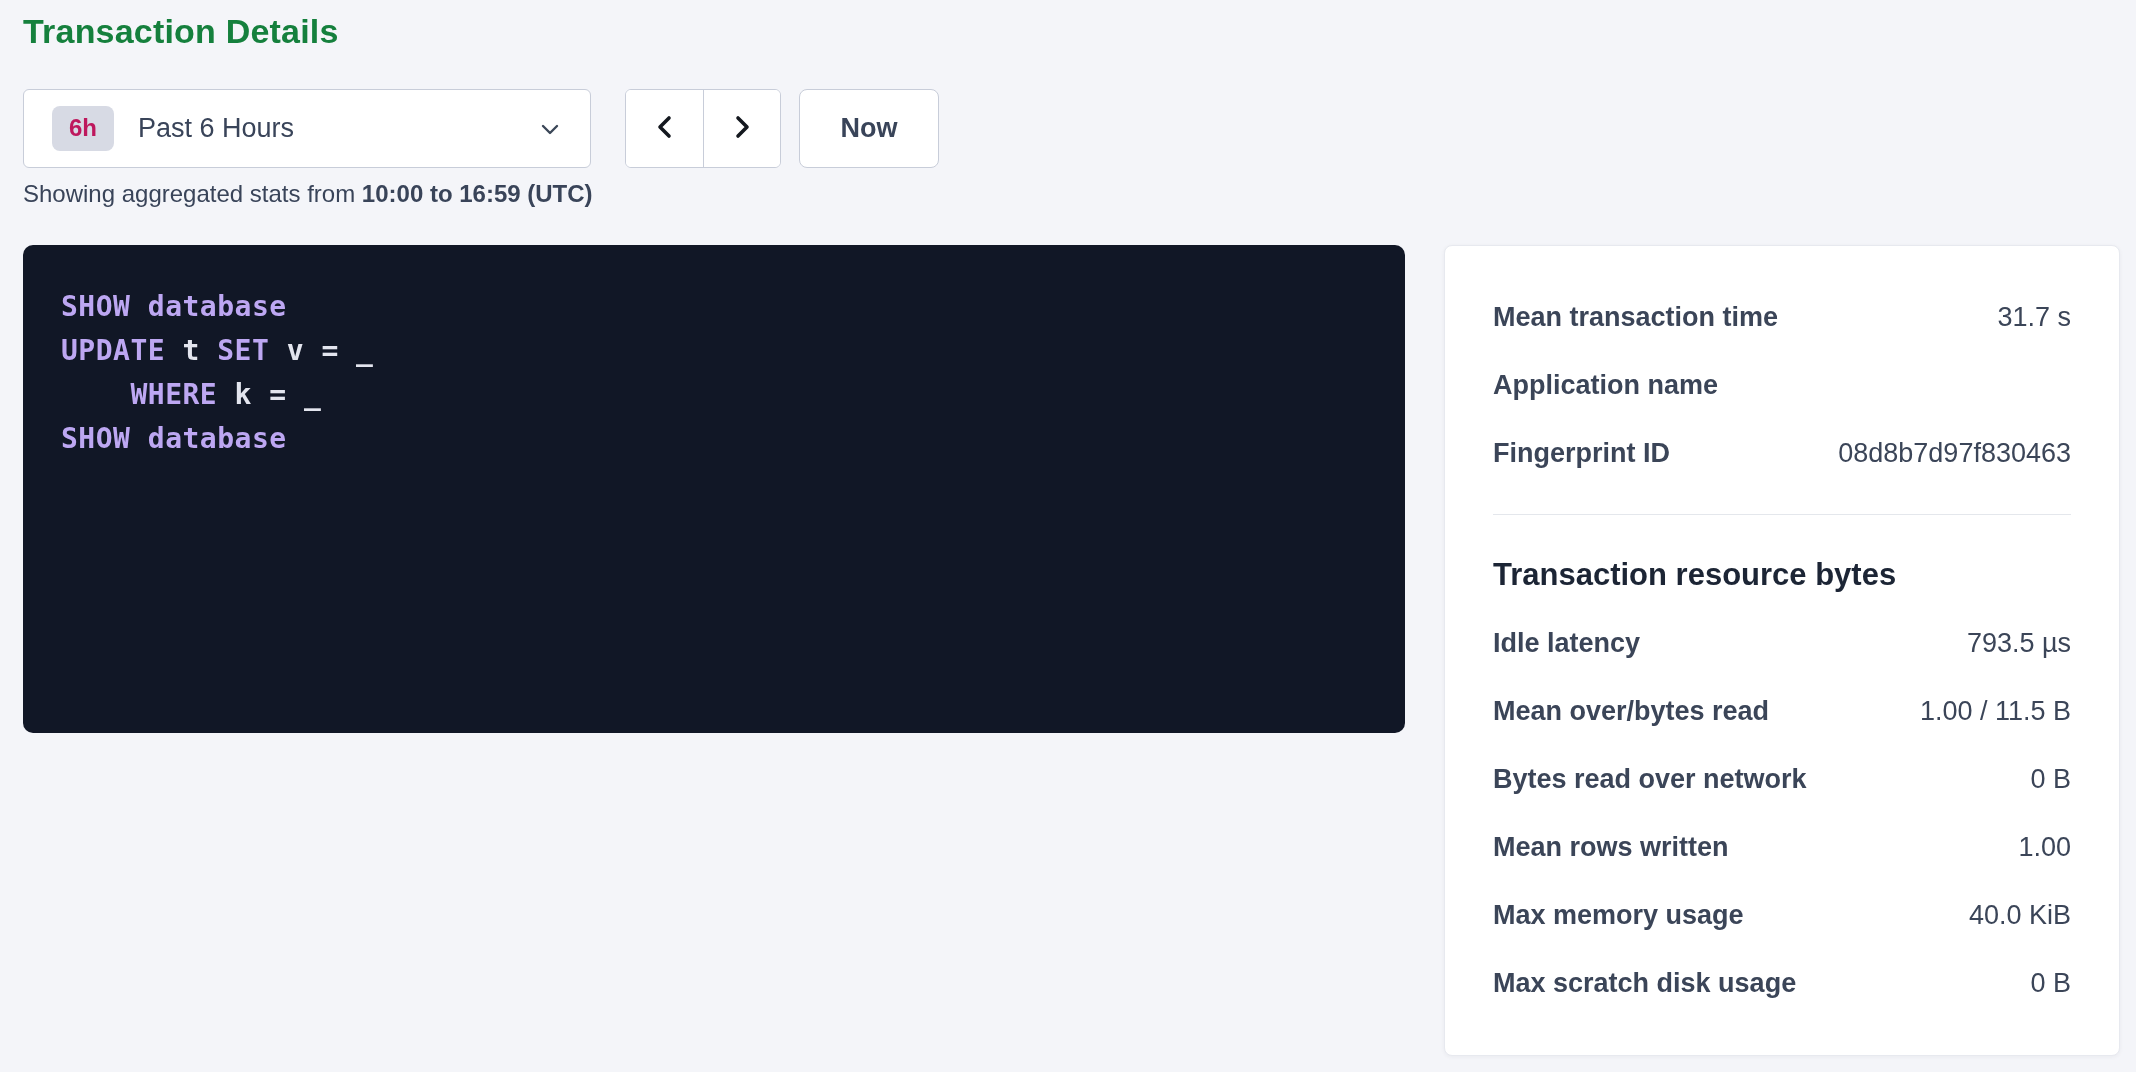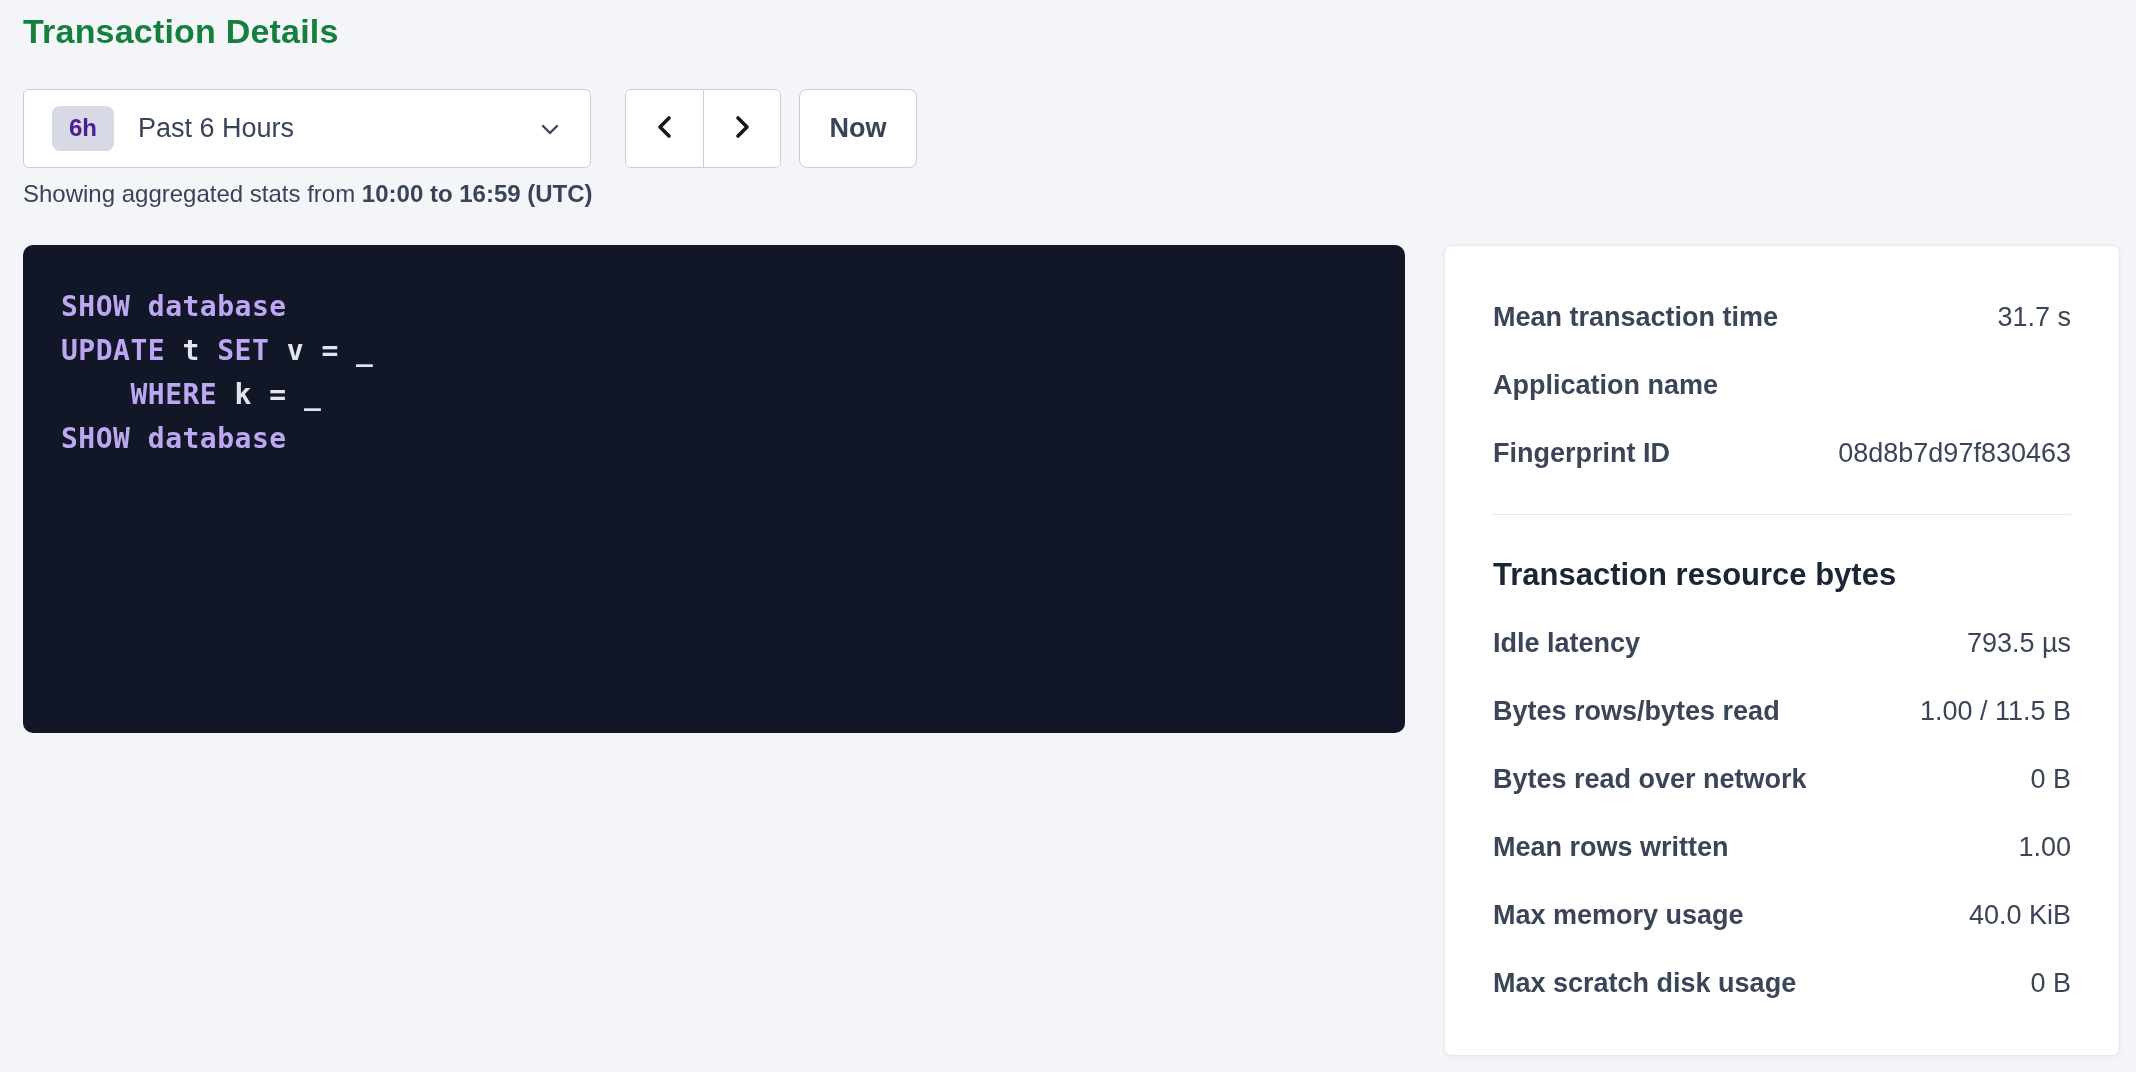--- a/index.html
+++ b/index.html
@@ -20,39 +20,39 @@
 
   
   .controls { position:absolute; left:23px; top:89px; height:79px; display:flex; align-items:stretch; }
   .range-select {
     width:568px; height:79px; background:#ffffff;
     border:1px solid #c8cdd9; border-radius:6px;
     display:flex; align-items:center; padding:0 28px;
     cursor:pointer;
   }
   .range-badge {
-    background:#d7dae4; color:#4c1d95; font-weight:700; font-size:24px;
+    background:#d7dae4; color:#be185d; font-weight:700; font-size:24px;
     border-radius:8px; padding:8px 17px; margin-right:24px; line-height:1.2;
   }
   .range-label { font-size:27px; color:#394459; flex:1; }
   .chev-down { width:24px; height:24px; flex:0 0 auto; }
 
   .btn-group {
     display:flex; margin-left:34px; height:79px;
     border:1px solid #c8cdd9; border-radius:6px; background:#ffffff; overflow:hidden;
   }
   .nav-btn {
     width:77px; display:flex; align-items:center; justify-content:center;
     background:#ffffff; border:none; cursor:pointer;
   }
   .nav-btn + .nav-btn { border-left:1px solid #c8cdd9; }
   .nav-btn svg { width:28px; height:28px; }
 
   .now-btn {
-    margin-left:18px; width:118px; height:79px;
+    margin-left:18px; width:140px; height:79px;
     background:#ffffff; border:1px solid #c8cdd9; border-radius:8px;
     font-family:"Liberation Sans", sans-serif;
     font-size:27px; font-weight:600; color:#394459;
     display:flex; align-items:center; justify-content:center; cursor:pointer;
   }
 
   .subtitle {
     position:absolute; left:23px; top:180px;
     font-size:24px; color:#394459;
   }
@@ -152,21 +152,21 @@
         </div>
       </div>
     <hr class="card-divider">
     <div class="section-title">Transaction resource bytes</div>
     <div id="usage-rows">
         <div class="stat-row">
           <span class="stat-label">Idle latency</span>
           <span class="stat-value">793.5 µs</span>
         </div>
         <div class="stat-row">
-          <span class="stat-label">Bytes rows/bytes read</span>
+          <span class="stat-label">Mean over/bytes read</span>
           <span class="stat-value">1.00 / 11.5 B</span>
         </div>
         <div class="stat-row">
           <span class="stat-label">Bytes read over network</span>
           <span class="stat-value">0 B</span>
         </div>
         <div class="stat-row">
           <span class="stat-label">Mean rows written</span>
           <span class="stat-value">1.00</span>
         </div>

